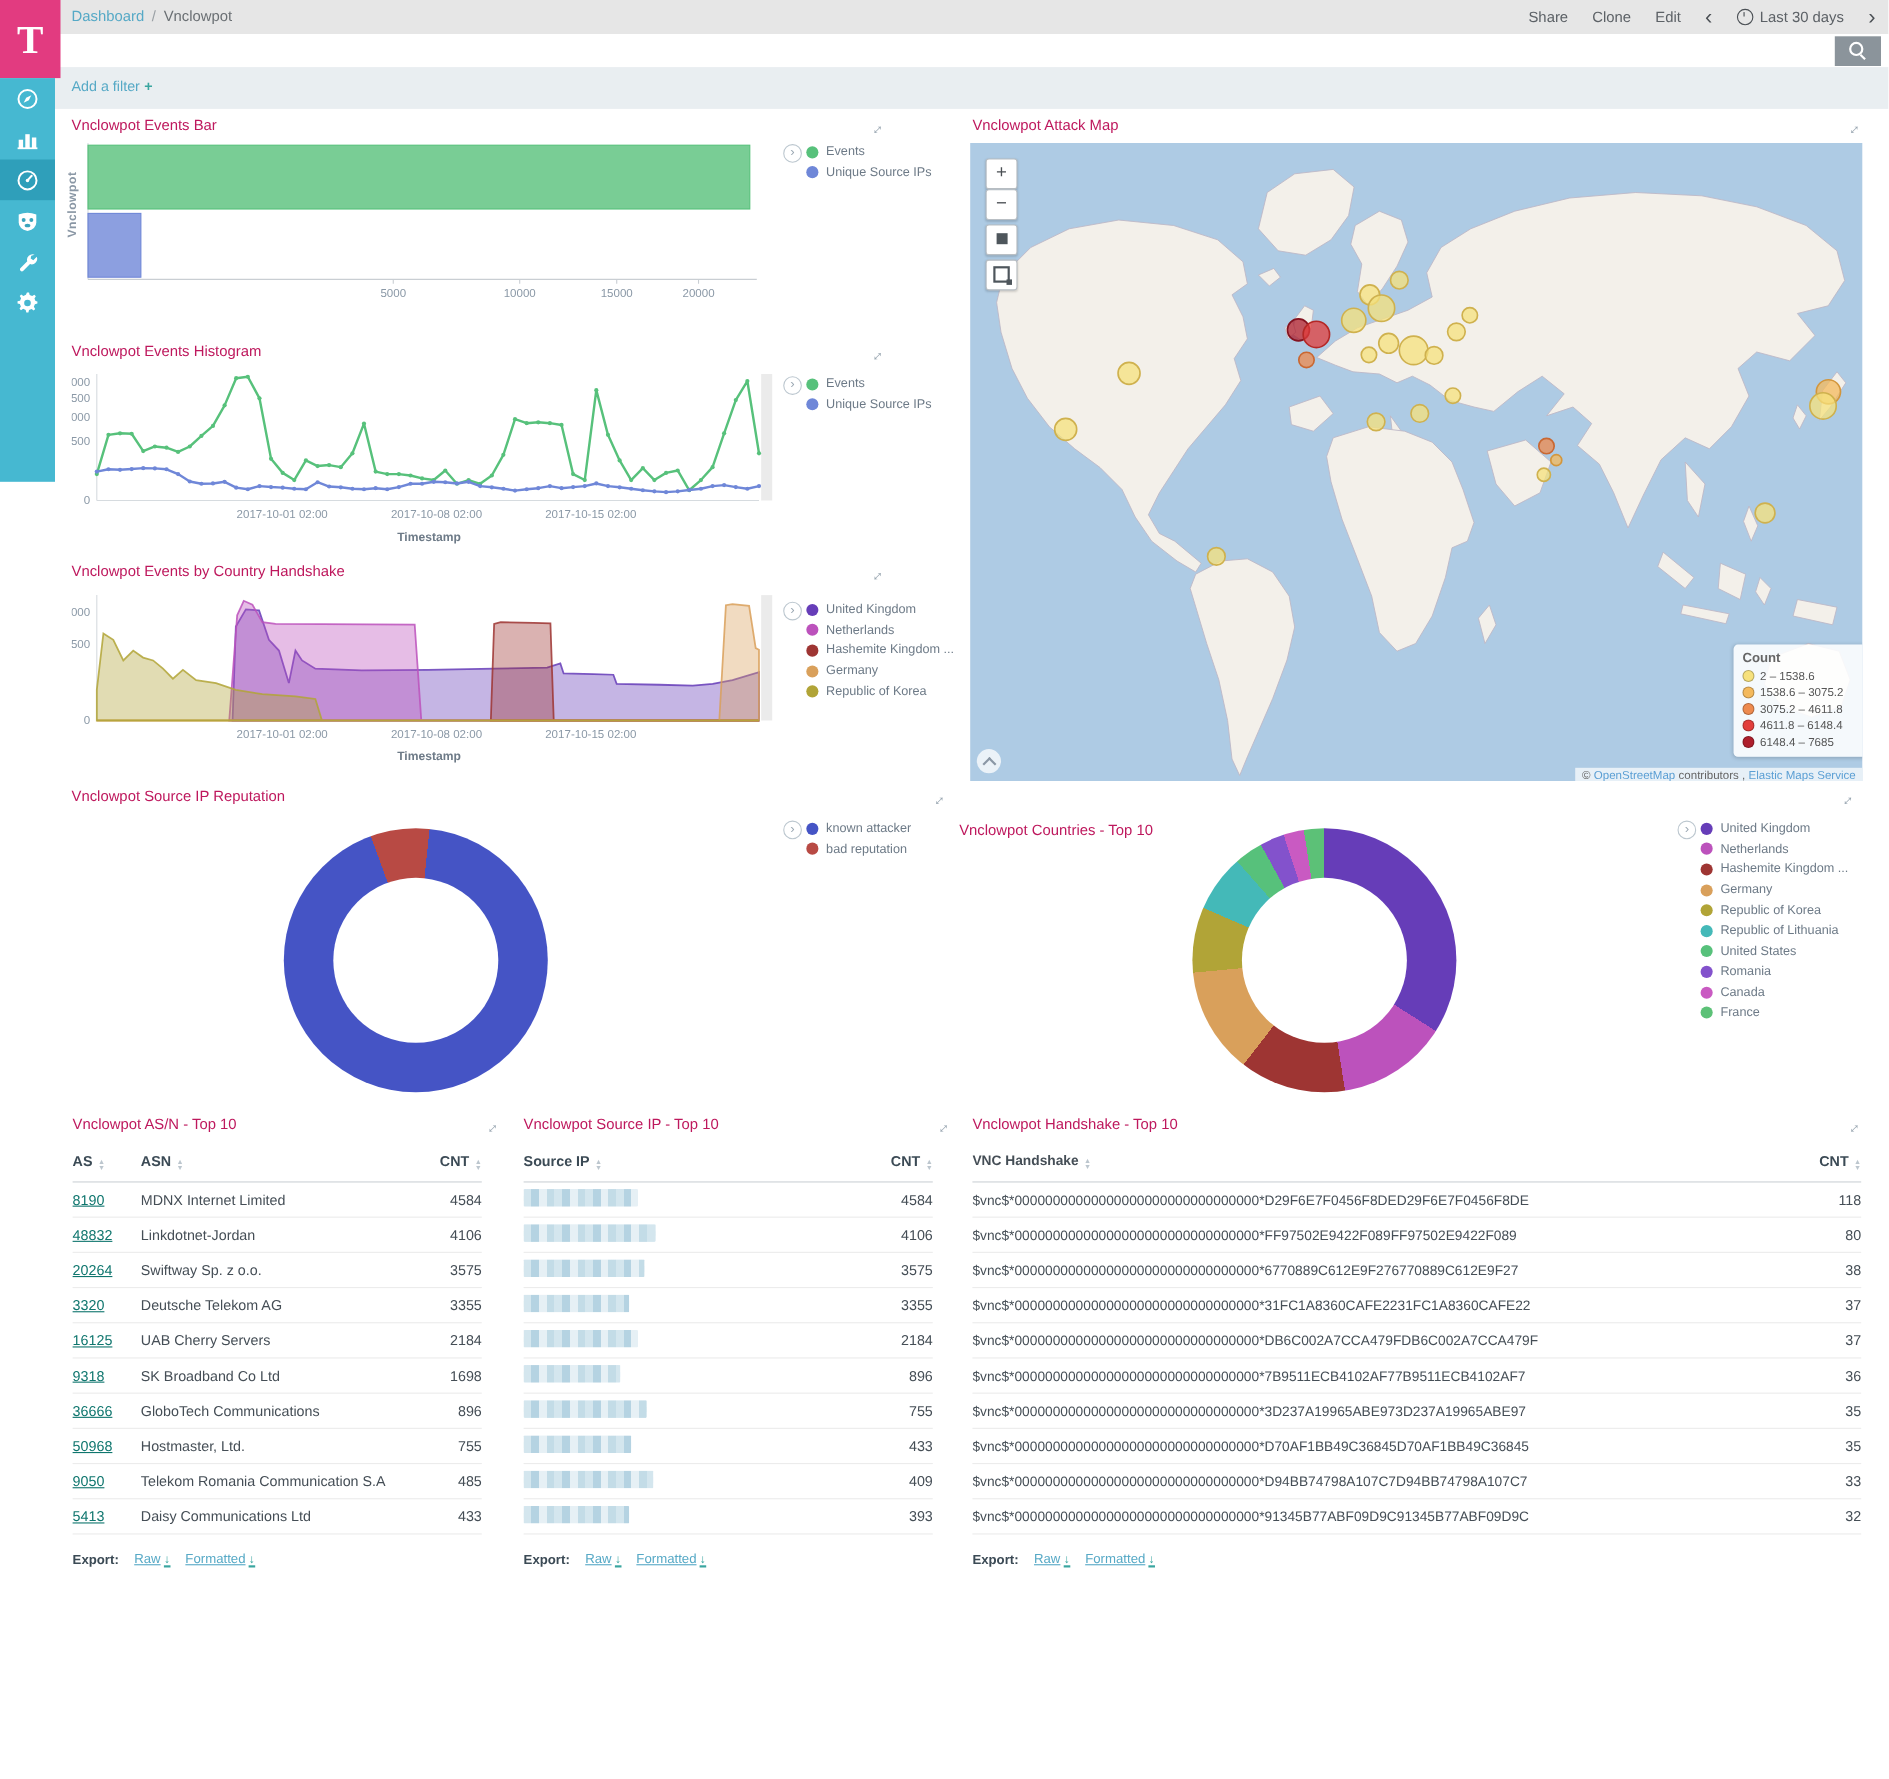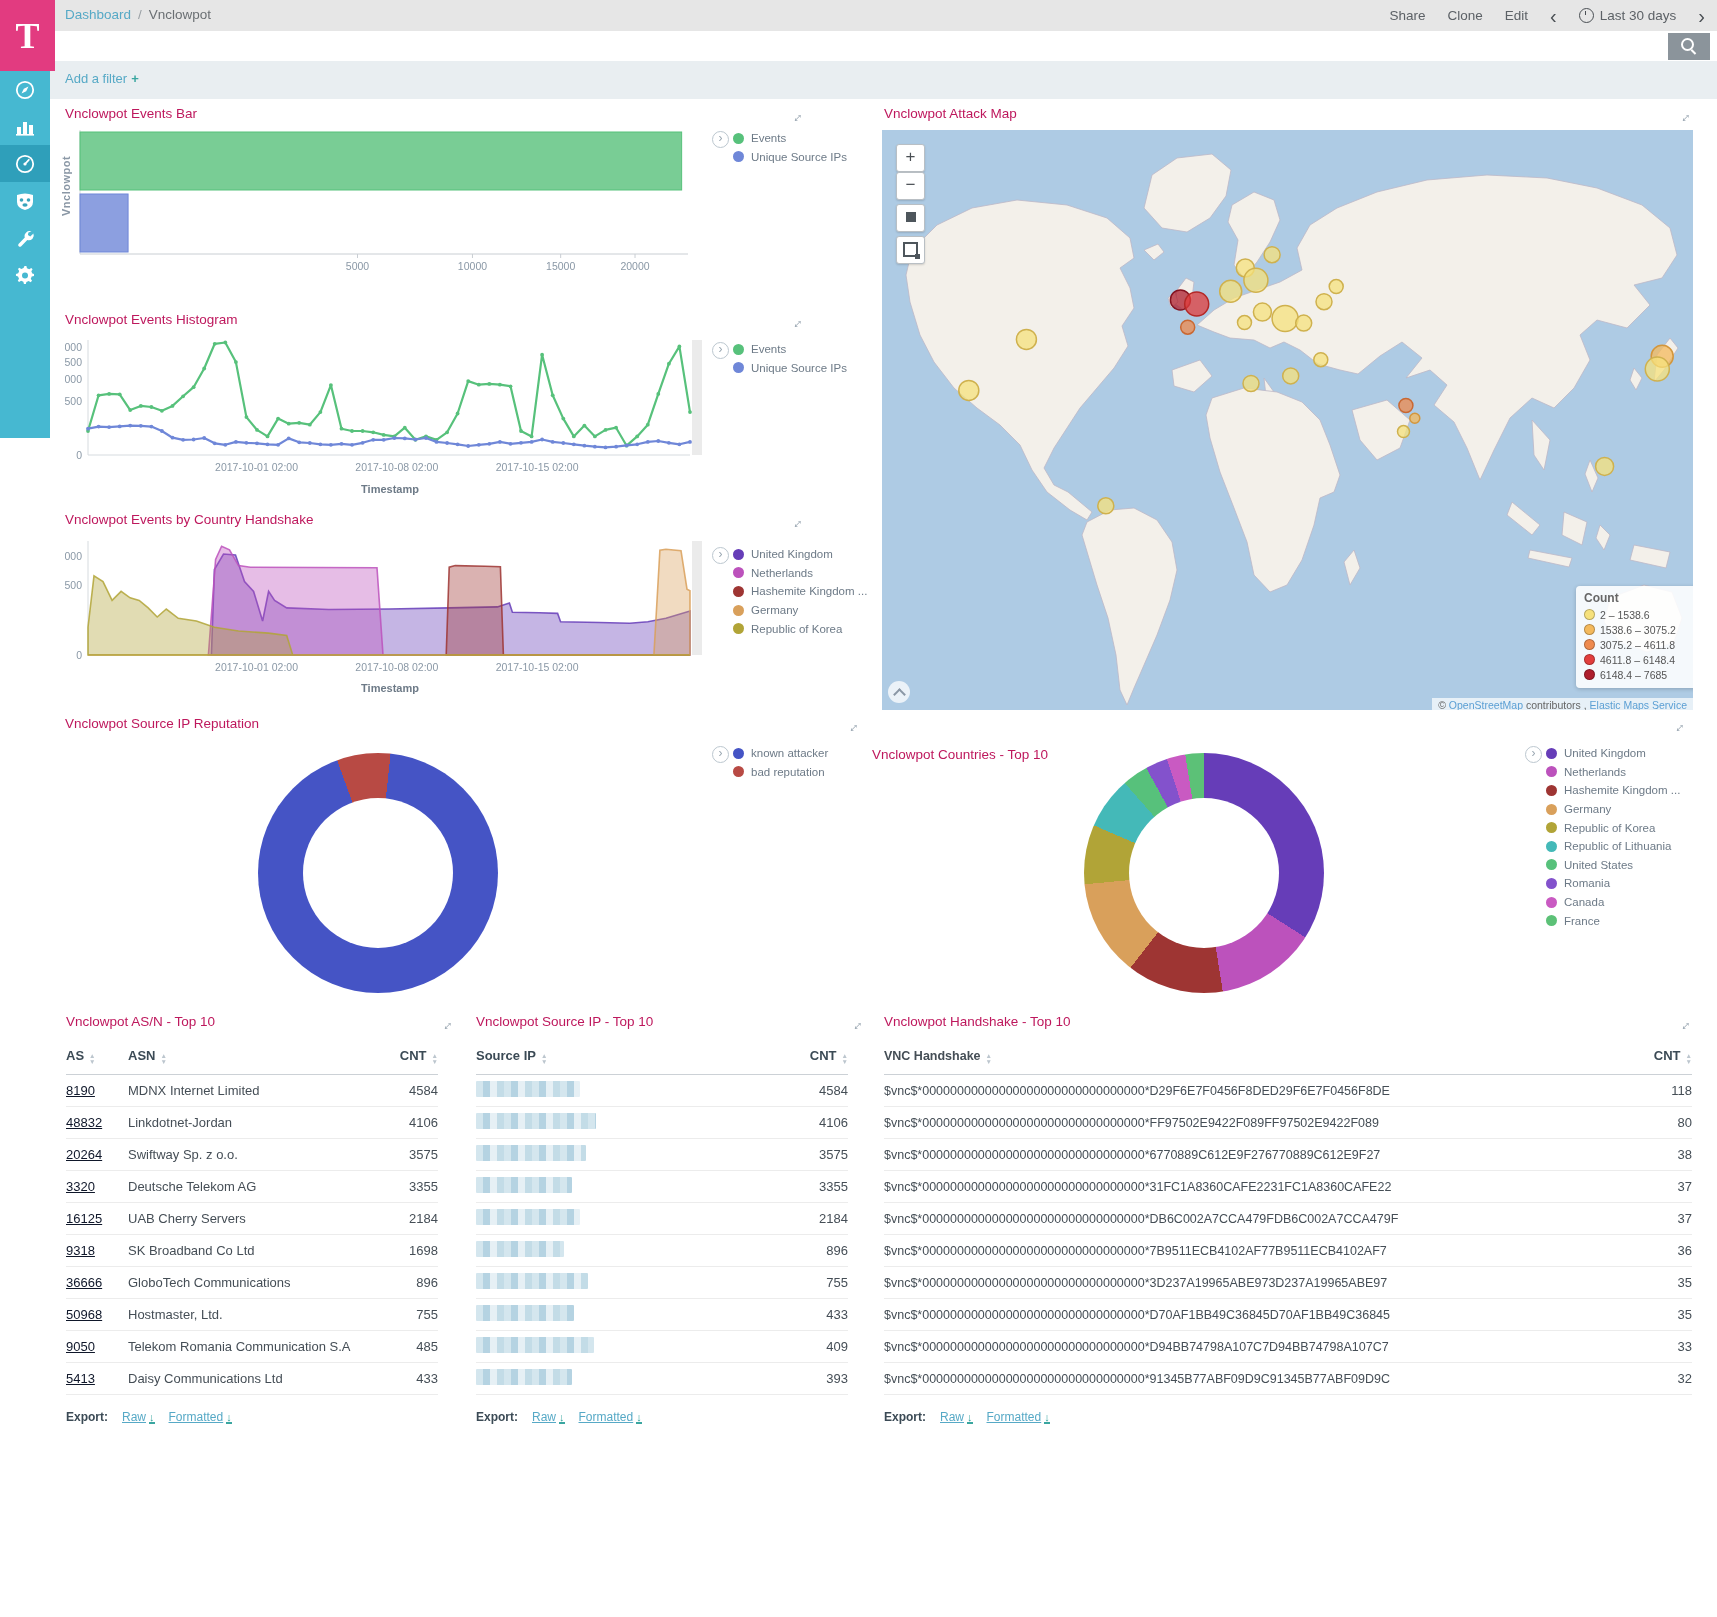--- a/index.html
+++ b/index.html
@@ -70,21 +70,21 @@
 
   
   .tbl{font-size:13px;color:#454e56;}
   .thead{display:flex;align-items:center;height:32px;border-bottom:1px solid #ccd1d6;font-weight:bold;color:#3b4a55;}
   .trow{display:flex;align-items:center;height:31px;border-bottom:1px solid #ececec;}
   .c-as{width:62px;flex:0 0 auto;}
   .c-asn{flex:1;}
   .c-cnt{width:64px;flex:0 0 auto;text-align:right;}
   .c-ip{flex:1;}
   .c-hs{flex:1;font-size:12.5px;color:#454e56;white-space:nowrap;overflow:hidden;}
-  .tbl a{color:#0f172a;text-decoration:underline;cursor:pointer;}
+  .tbl a{color:#0f766e;text-decoration:underline;cursor:pointer;}
   .sort{display:inline-flex;flex-direction:column;margin-left:5px;line-height:0;vertical-align:2px;cursor:pointer;}
   .sort b{font-size:6.5px;color:#bcc6ce;font-weight:normal;height:6px;}
   .blur{height:16px;border-radius:1px;opacity:.85;
     background-image:repeating-linear-gradient(90deg,#cde2ec 0 7px,#a9ccdd 7px 14px,#e2eef4 14px 21px,#b9d6e3 21px 28px),repeating-linear-gradient(0deg,rgba(255,255,255,.45) 0 5px,rgba(140,185,210,.35) 5px 10px);}
   .exportbar{font-size:12px;color:#454e56;display:flex;align-items:center;gap:14px;}
   .exportbar .exl{font-weight:bold;color:#3b4a55;}
   .exportbar a{color:#56a9c6;text-decoration:underline;cursor:pointer;}
   .dl{color:#3aa6a0;font-weight:bold;margin-left:3px;text-decoration:none;display:inline-block;border-bottom:2px solid #3aa6a0;line-height:10px;font-size:11px;}
   svg text{font-family:"Liberation Sans","DejaVu Sans",sans-serif;}
 </style>

